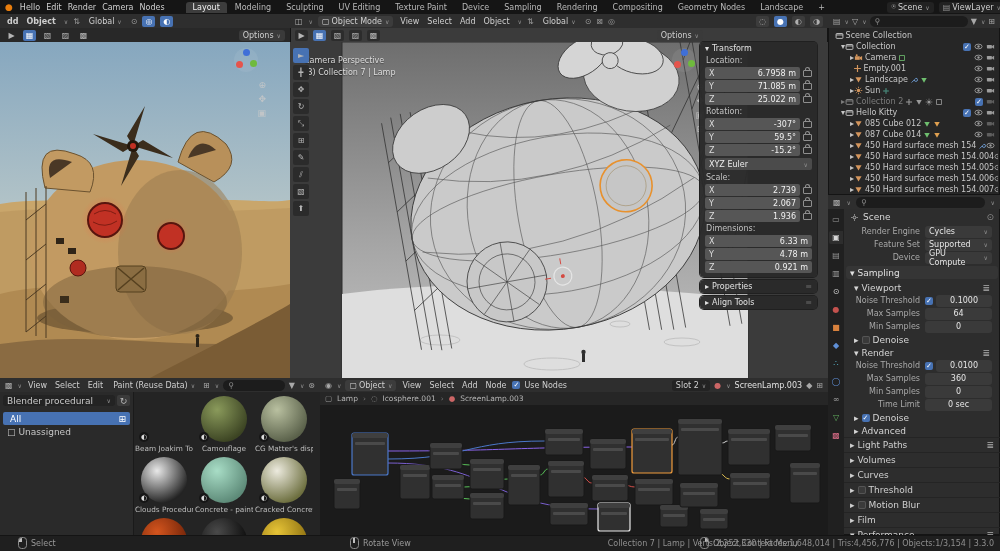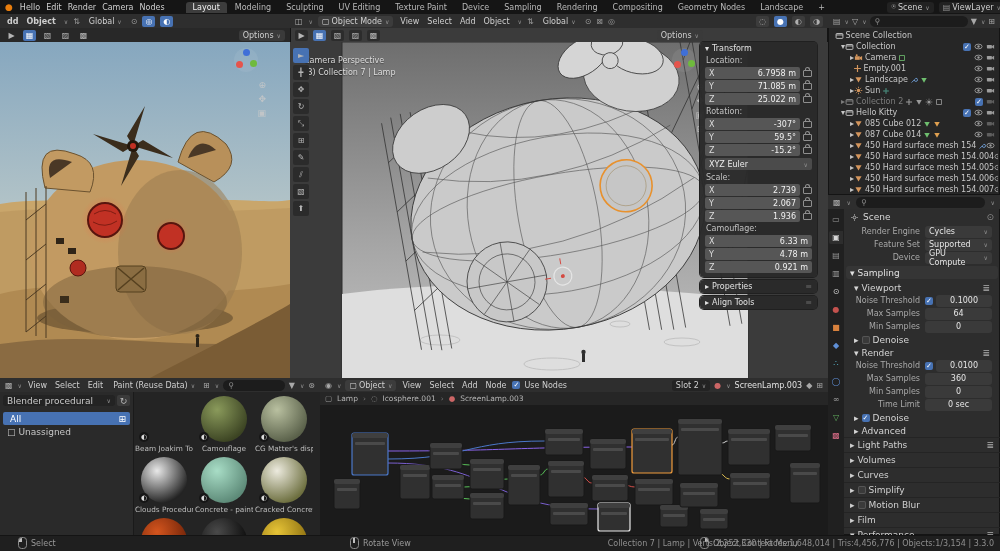--- a/index.html
+++ b/index.html
@@ -388,21 +388,21 @@
             </div>
             <span class="lock"></span>
           </div>
           <div class="frow">
             <div class="fbox">
               <span class="ax">Z</span>
               <span>1.936</span>
             </div>
             <span class="lock"></span>
           </div>
-          <div class="nlabel">Camouflage:</div>
+          <div class="nlabel">Dimensions:</div>
           <div class="frow">
             <div class="fbox">
               <span class="ax">X</span>
               <span>6.33 m</span>
             </div>
           </div>
           <div class="frow">
             <div class="fbox">
               <span class="ax">Y</span>
               <span>4.78 m</span>
@@ -947,21 +947,21 @@
           <span>▸</span>
           <span>Volumes</span>
         </div>
         <div class="plist">
           <span>▸</span>
           <span>Curves</span>
         </div>
         <div class="plist">
           <span>▸</span>
           <span class="cbx off">✓</span>
-          <span>Simplify</span>
+          <span>Threshold</span>
         </div>
         <div class="plist">
           <span>▸</span>
           <span class="cbx off">✓</span>
           <span>Motion Blur</span>
         </div>
         <div class="plist">
           <span>▸</span>
           <span>Film</span>
         </div>

